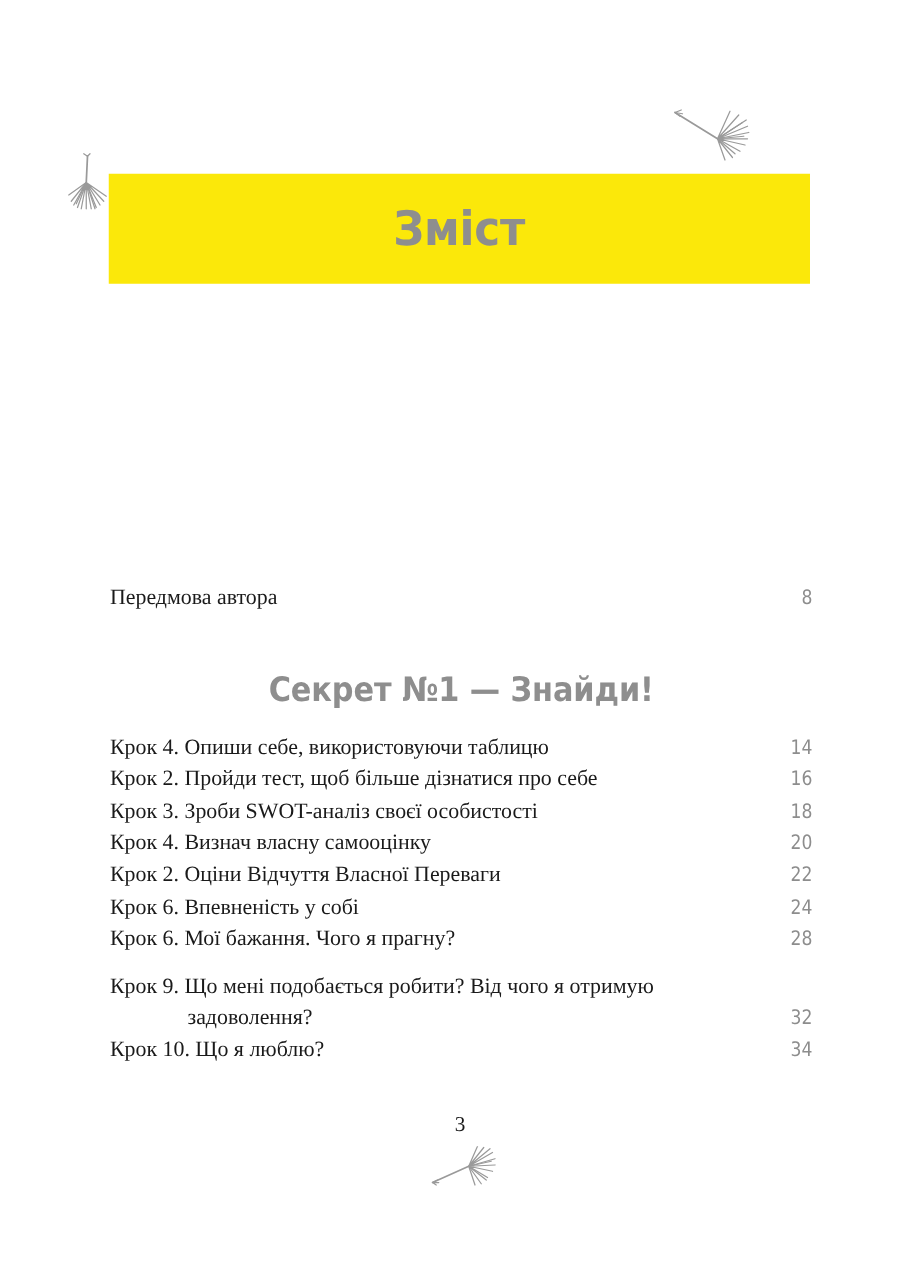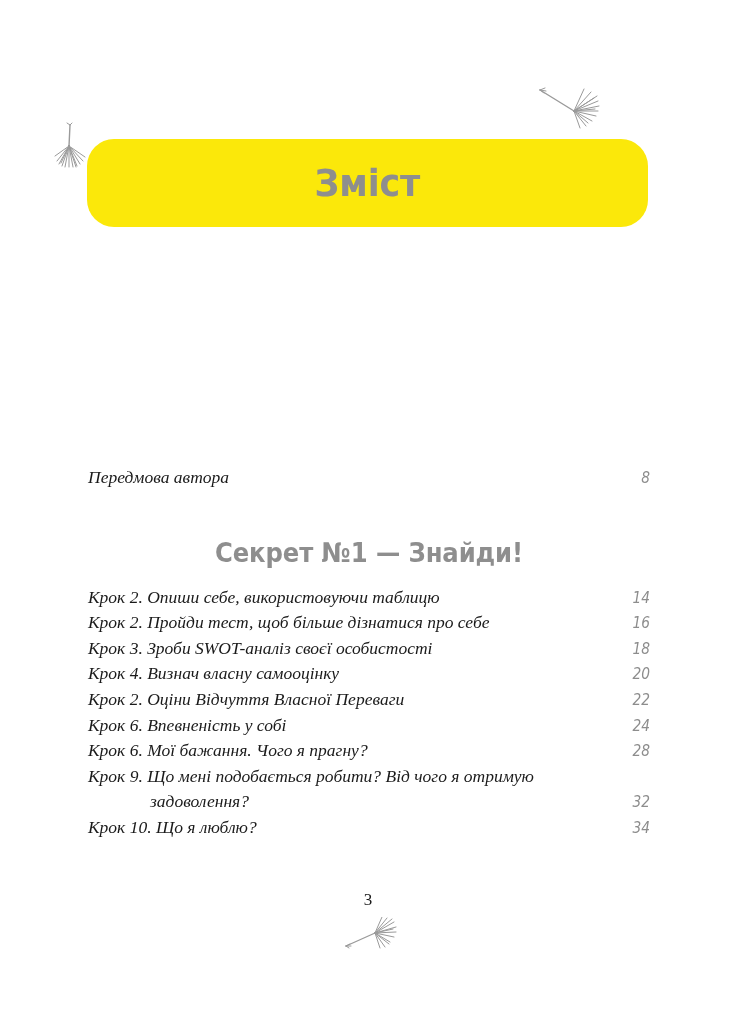--- a/index.html
+++ b/index.html
@@ -29,21 +29,20 @@
   .banner {
     position: absolute;
     left: 87px;
     top: 139px;
     width: 561px;
     height: 88px;
     background: #fbe80a;
     display: flex;
     align-items: center;
     justify-content: center;
-    border-radius: 27px;
   }
   .banner-title {
     font-family: "DejaVu Sans", "Liberation Sans", sans-serif;
     font-weight: bold;
     font-size: 38px;
     color: #8e8e8e;
     letter-spacing: -0.2px;
     transform: scaleX(0.92);
     transform-origin: center;
     line-height: 1;
@@ -57,21 +56,20 @@
     width: 562px;
   }
 
   .toc-row {
     display: flex;
     align-items: baseline;
     justify-content: space-between;
     font-size: 17.5px;
     color: #1a1a1a;
     line-height: 25.6px;
-    font-style: italic;
   }
   .toc-row .entry-title {
     flex: 1 1 auto;
     padding-right: 14px;
   }
   .toc-row .entry-page {
     flex: 0 0 auto;
     width: 34px;
     text-align: right;
     font-family: "DejaVu Sans", "Liberation Sans", sans-serif;
@@ -95,20 +93,21 @@
     transform: scaleX(0.9);
     line-height: 1;
     margin-top: 48px;
     margin-bottom: 19px;
     letter-spacing: -0.1px;
   }
 
   
   .toc-row.wrapped {
     align-items: flex-end;
+    margin-top: 12px;
   }
   .toc-row.wrapped .entry-title {
     text-indent: 0;
   }
   .toc-row.wrapped .entry-title .cont {
     display: block;
     padding-left: 62px;
   }
   .toc-row.wrapped .entry-page {
     align-self: flex-end;
@@ -157,21 +156,21 @@
 <div class="toc">
 
   <div class="toc-row preface">
     <span class="entry-title">Передмова автора</span>
     <span class="entry-page">8</span>
   </div>
 
   <div class="section-heading">Секрет №1 — Знайди!</div>
 
   <div class="toc-row">
-    <span class="entry-title">Крок 2. Опиши себе, використовуючи таблицю</span>
+    <span class="entry-title">Крок 4. Опиши себе, використовуючи таблицю</span>
     <span class="entry-page">14</span>
   </div>
 
   <div class="toc-row">
     <span class="entry-title">Крок 2. Пройди тест, щоб більше дізнатися про себе</span>
     <span class="entry-page">16</span>
   </div>
 
   <div class="toc-row">
     <span class="entry-title">Крок 3. Зроби SWOT-аналіз своєї особистості</span>

